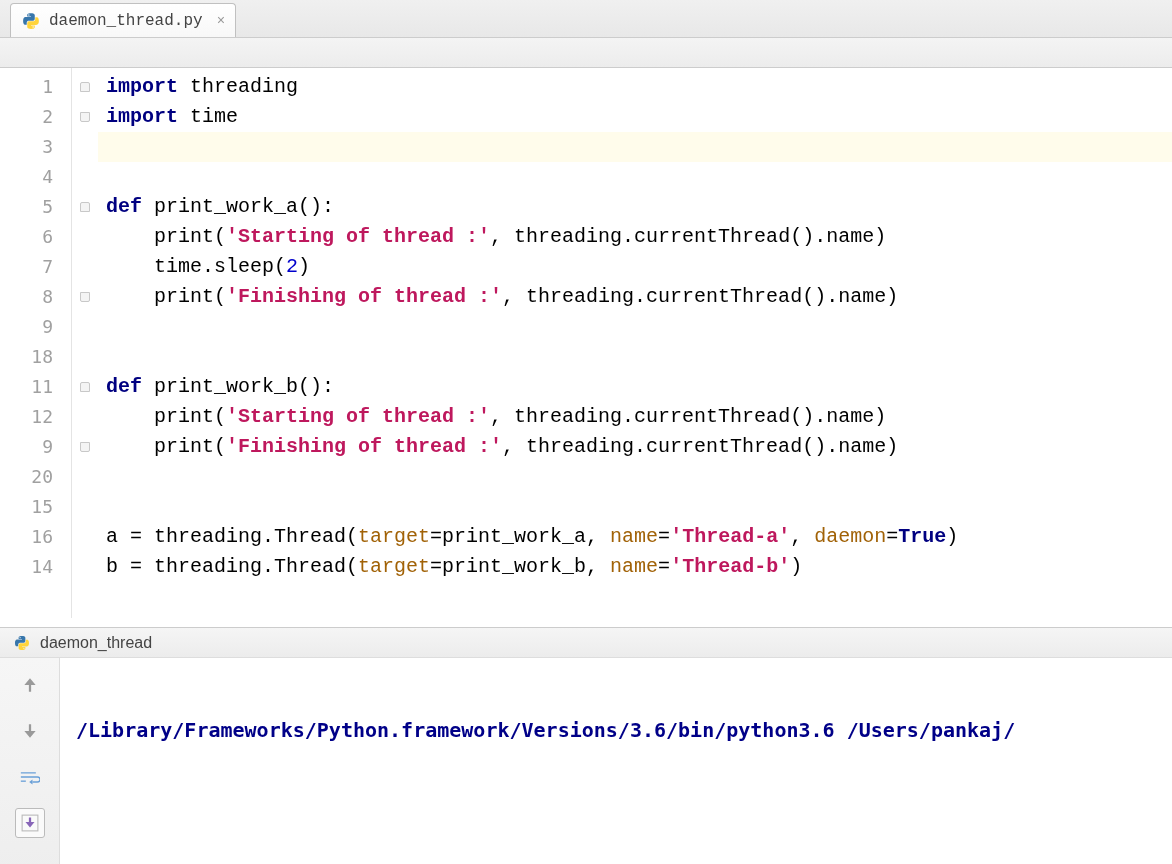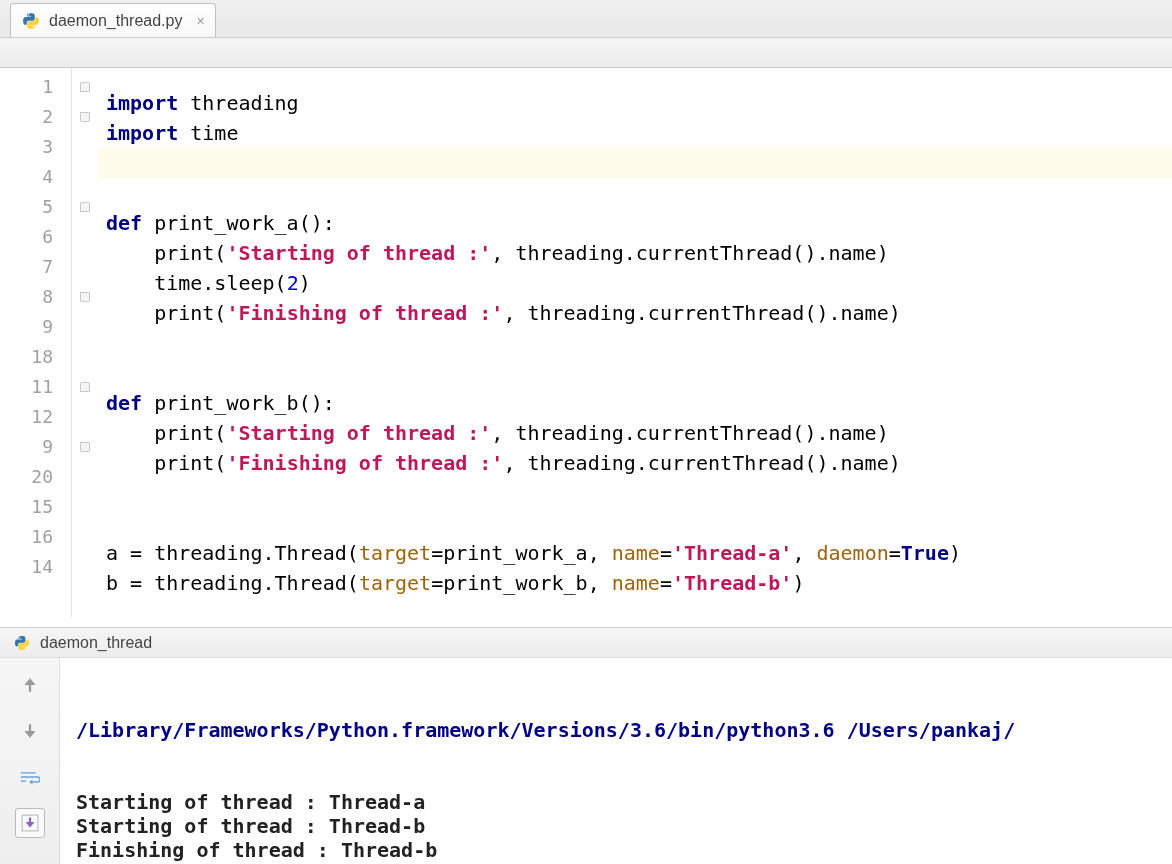--- a/index.html
+++ b/index.html
@@ -28,21 +28,21 @@
       border: 1px solid #c0c0c0;
       border-bottom: none;
       border-radius: 4px 4px 0 0;
       padding: 0 10px;
       margin-left: 10px;
       display: flex;
       align-items: center;
       gap: 8px;
       font-size: 16px;
       color: #444;
-      font-family: Liberation Sans, sans-serif;
+      font-family: Liberation Mono, monospace;
     }
     .python-icon {
       width: 20px;
       height: 20px;
       display: inline-flex;
       align-items: center;
       justify-content: center;
     }
     .tab-close {
       color: #999;
@@ -87,24 +87,25 @@
       justify-content: center;
     }
     .fold-marker .shape {
       width: 10px;
       height: 10px;
       border: 1px solid #c8c8c8;
       background: #f4f4f4;
       border-radius: 2px 2px 0 0;
     }
     .code {
-      padding-top: 20px;
+      padding-top: 4px;
       flex: 1;
       white-space: pre;
       overflow: hidden;
+      font-family: Liberation Mono, monospace;
     }
     .code-line {
       height: 30px;
       line-height: 30px;
       padding-left: 8px;
     }
     .code-line.highlight {
       background: #fffceb;
     }
     .kw { color: #000080; font-weight: bold; }
@@ -267,19 +268,16 @@
     </div>
     <div class="cg-btn boxed">
       <svg width="18" height="18" viewBox="0 0 16 16">
         <rect x="1" y="1" width="14" height="14" fill="none" stroke="#bbb"></rect>
         <path fill="#8866b8" d="M8 12L4 7h3V3h2v4h3z"></path>
       </svg>
     </div>
   </div>
   <div class="console">
     <div class="path">/Library/Frameworks/Python.framework/Versions/3.6/bin/python3.6 /Users/pankaj/</div>
-    <div class="out">Starting of thread : Thread-a
-Starting of thread : Thread-b
-Finishing of thread : Thread-b</div>
     
     
   </div>
 </div>
 
 </body></html>

